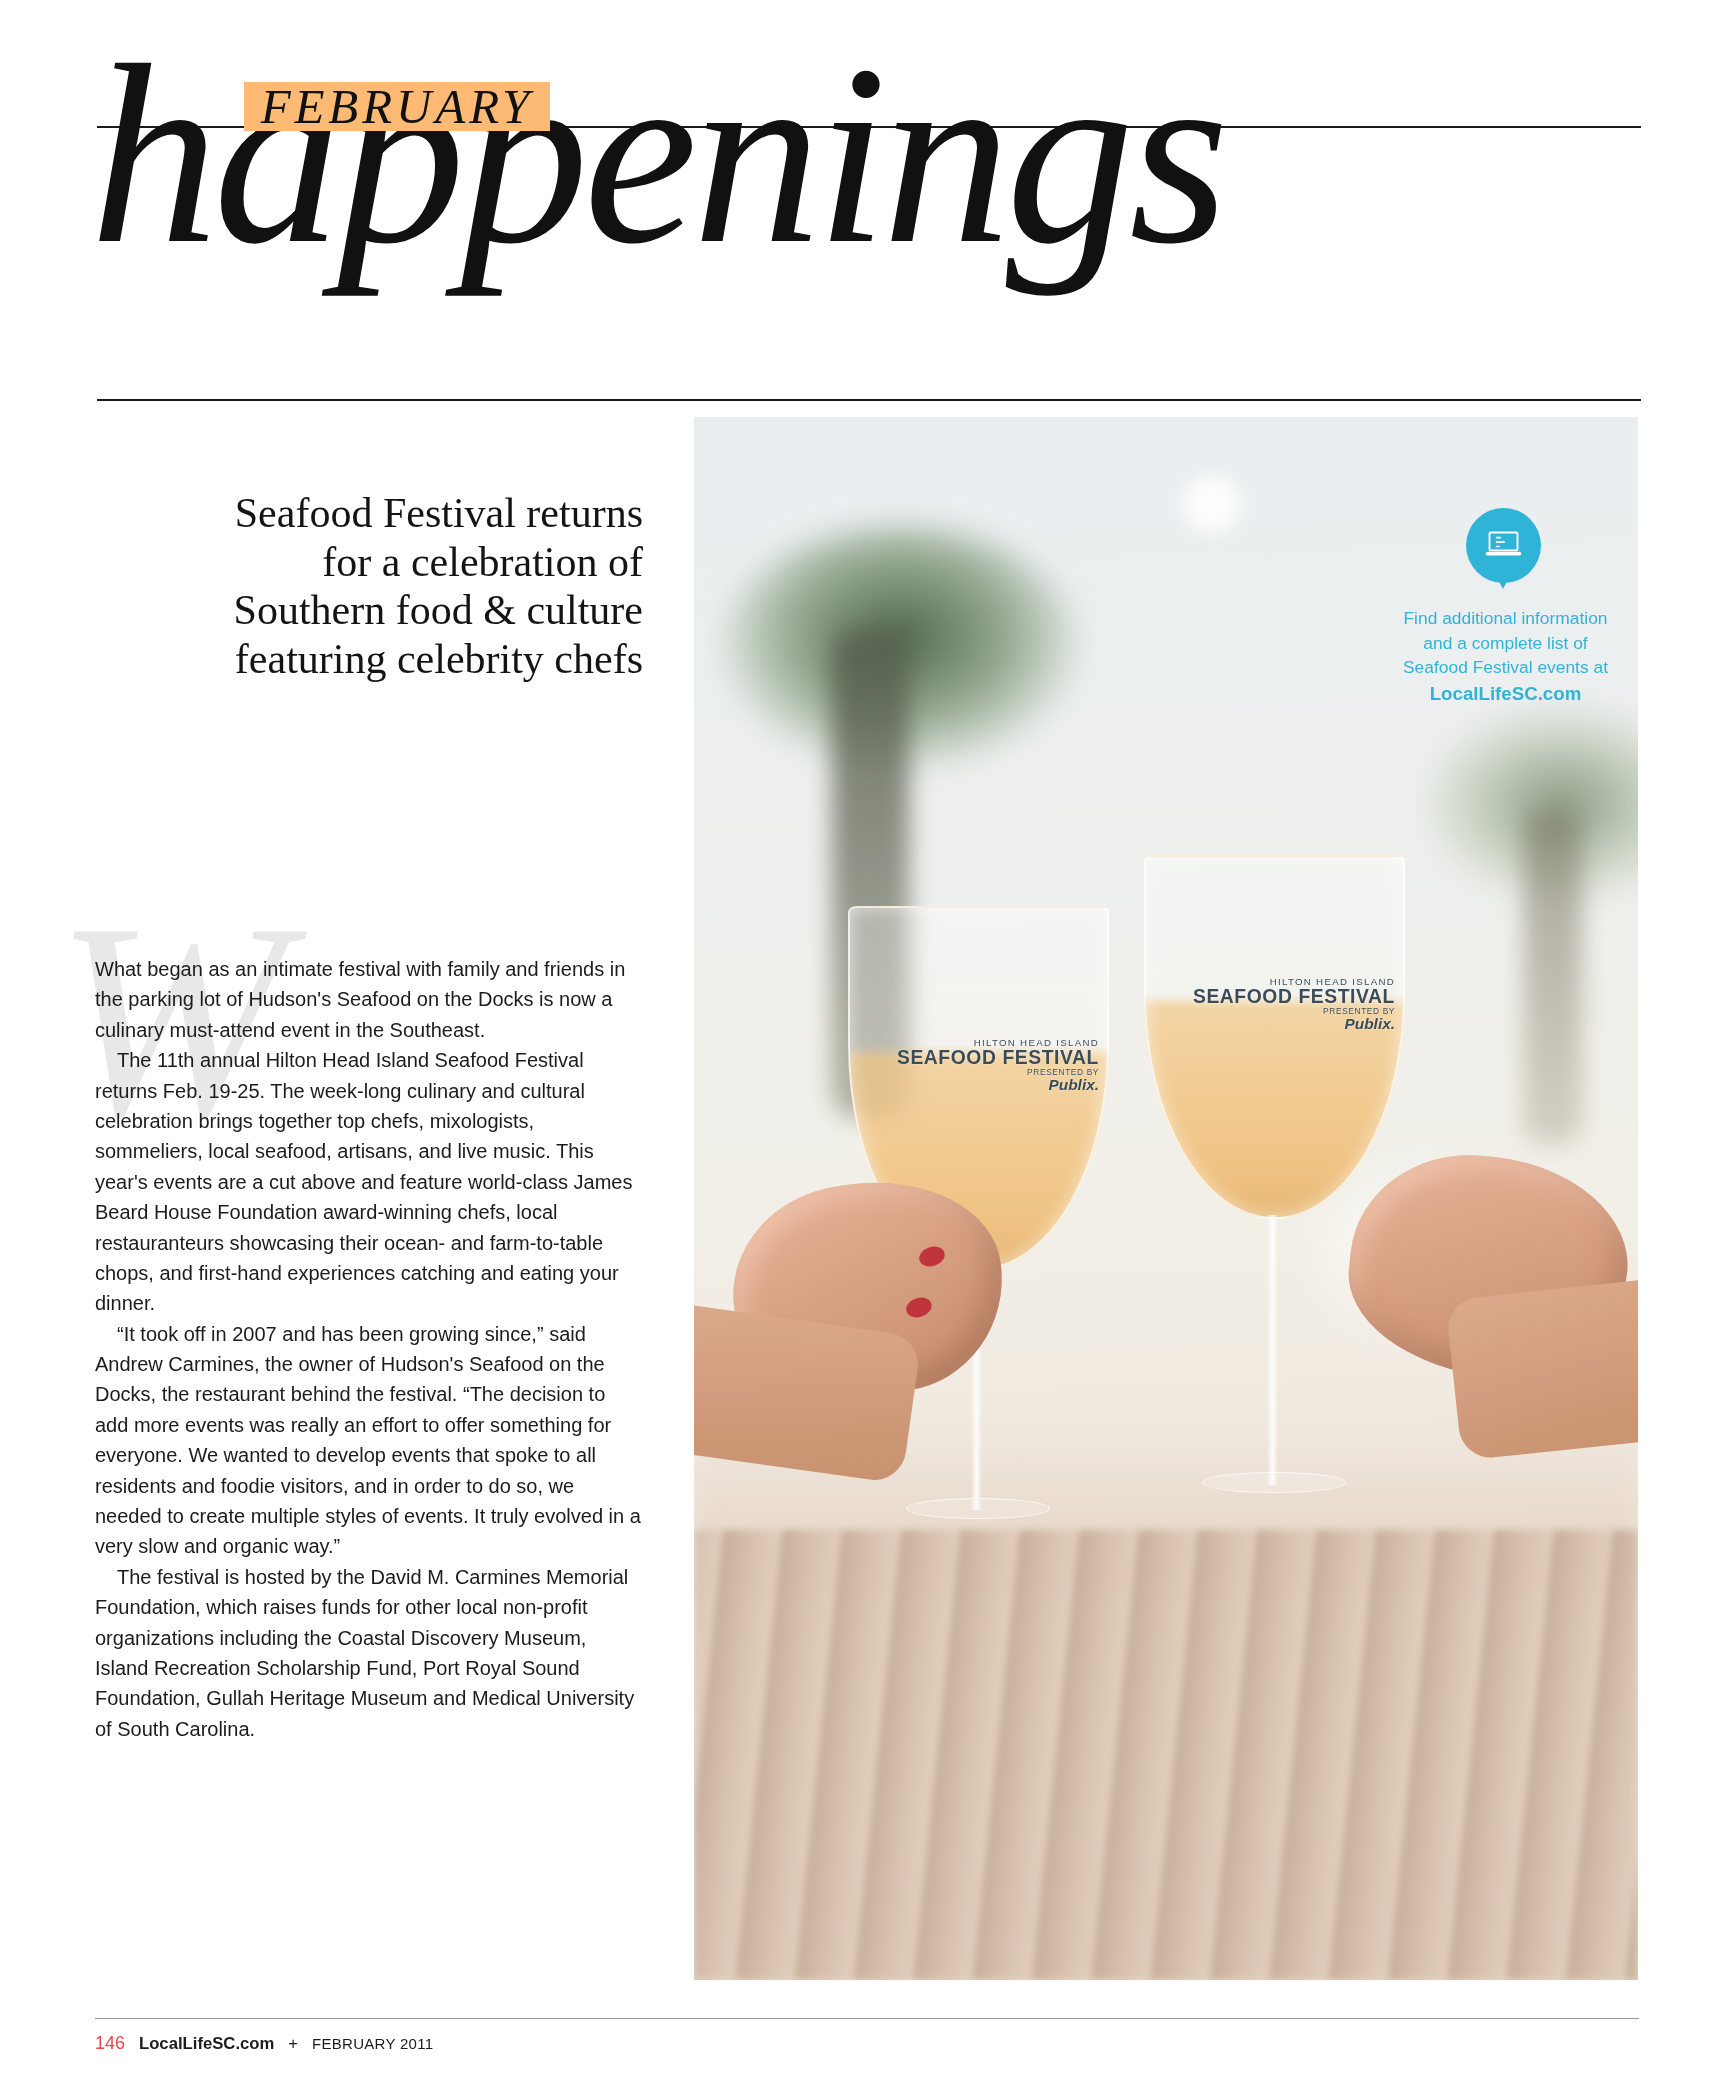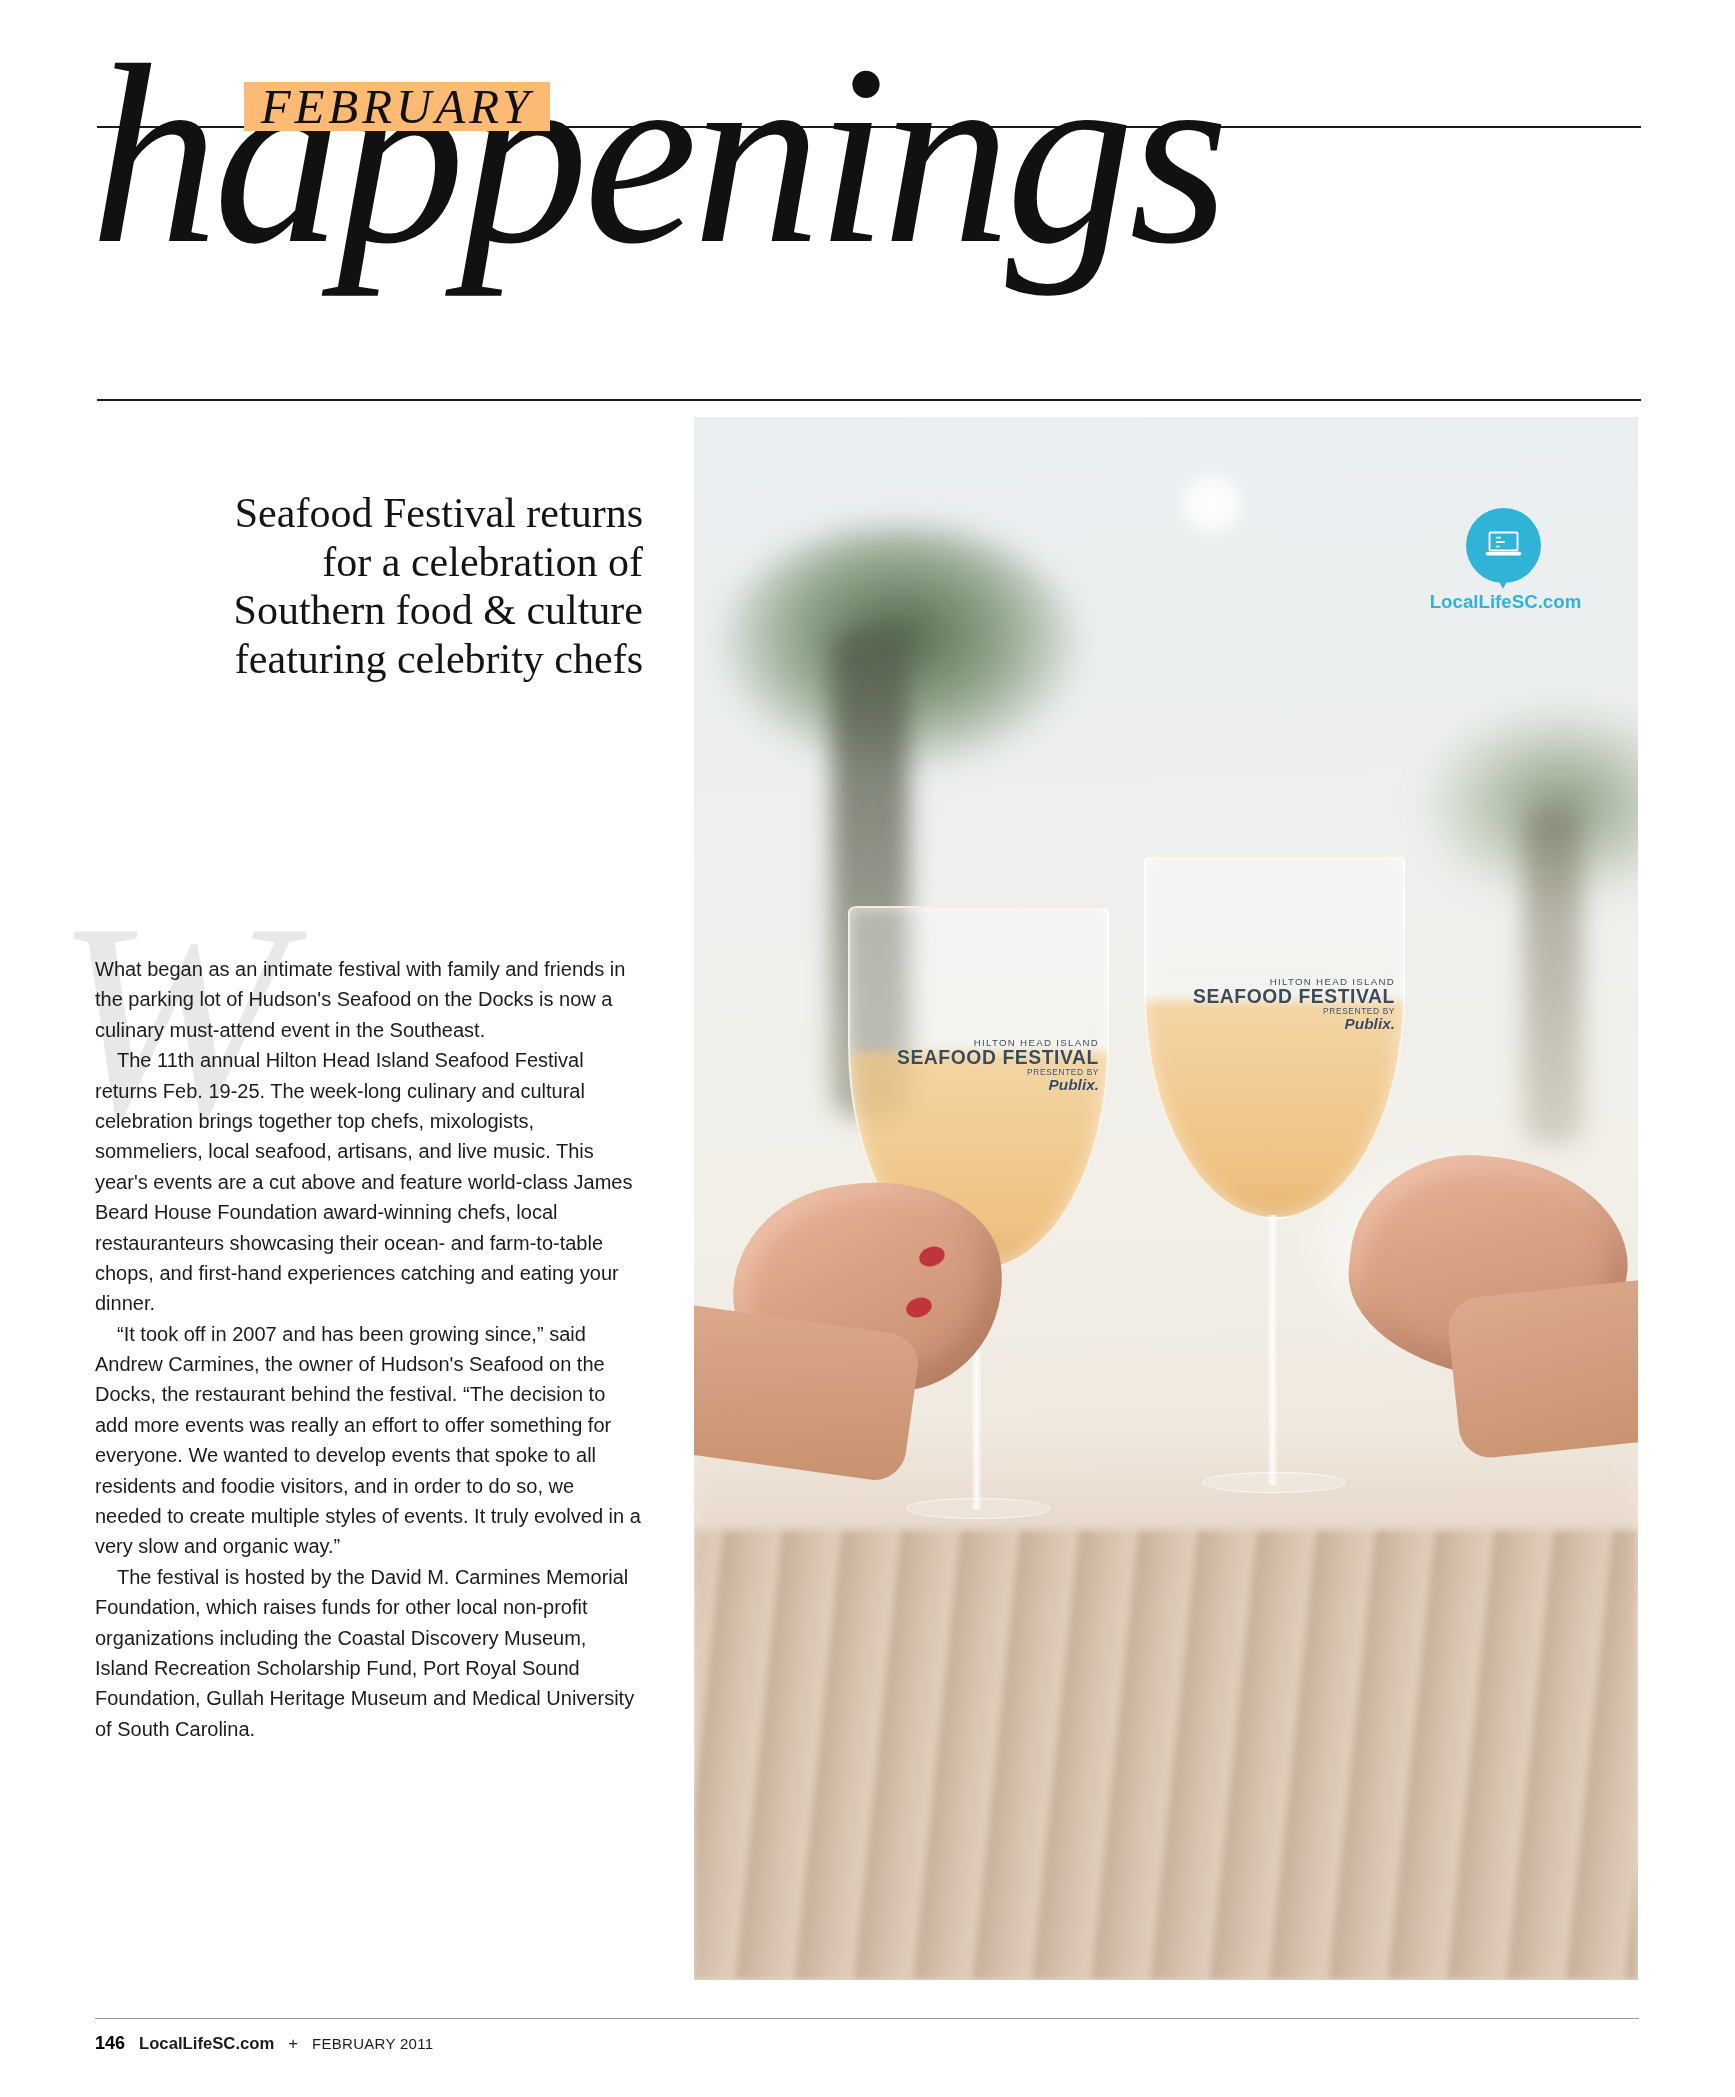--- a/index.html
+++ b/index.html
@@ -306,21 +306,21 @@
     background: #9a9a9a;
   }
   #footer {
     position: absolute;
     left: 95px;
     top: 2033px;
     font-size: 16.7px;
     color: #1c1c1c;
     white-space: nowrap;
   }
-  #footer .pg { font-size: 18px; color: #000000; font-weight: bold; }
+  #footer .pg { font-size: 18px; color: #ef4444; }
   #footer .brand { font-weight: bold; }
   #footer .issue { font-size: 15px; letter-spacing: 0.3px; }
 </style>
 </head>
 <body>
 
 <div id="masthead">
   <div id="rule-top"></div>
   <div id="happenings-word">happenings</div>
   <div id="month-label">FEBRUARY</div>
@@ -386,20 +386,21 @@
 <div id="callout">
   <div id="callout-pin">
     <div class="circ"></div>
     <div class="tail"></div>
     <svg class="laptop" viewBox="0 0 60 44">
       <rect x="8" y="4" width="44" height="28" rx="2" fill="none" stroke="#ffffff" stroke-width="3"></rect>
       <path d="M18 12 L26 12 M18 19 L32 19 M18 26 L24 26" stroke="#ffffff" stroke-width="2.5" fill="none"></path>
       <rect x="2" y="34" width="56" height="6" rx="3" fill="#ffffff"></rect>
     </svg>
   </div>
+  <div id="callout-text">Find additional information and a complete list of Seafood Festival events at</div>
   <a id="callout-link" href="#">LocalLifeSC.com</a>
 </div>
 
 <div id="footer-rule"></div>
 <div id="footer">
   <span class="pg">146</span>
   &nbsp;
   <span class="brand">LocalLifeSC.com</span>
   &nbsp;
   <span class="sep">+</span>

